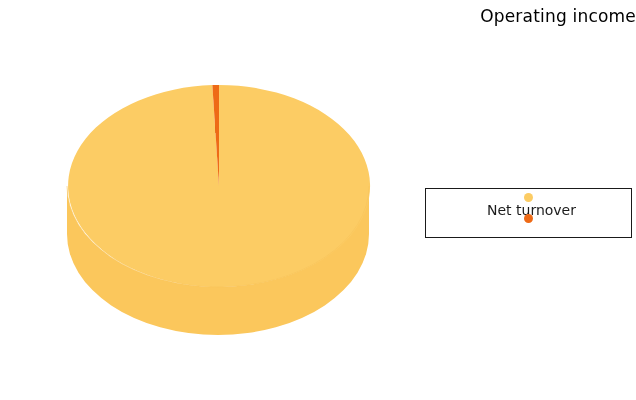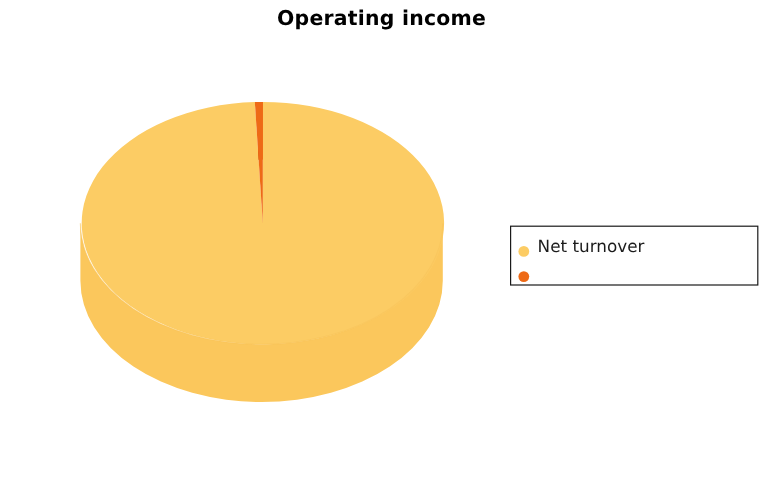--- a/index.html
+++ b/index.html
@@ -22,23 +22,23 @@
     width: 636px;
     height: 400px;
   }
 
   
   .chart-title {
     position: absolute;
     left: 0;
     top: 6px;
     width: 636px;
-    text-align: center;
+    text-align: right;
     font-size: 17px;
-    font-weight: bold;
+    font-weight: normal;
     color: #000000;
     letter-spacing: 0.2px;
     font-family: "DejaVu Sans", sans-serif;
   }
 
   
   .pie-wrap {
     position: absolute;
     left: 0;
     top: 0;
@@ -54,23 +54,24 @@
     top: 188px;
     width: 207px;
     height: 50px;
     border: 1px solid #1a1a1a;
     background: #ffffff;
     box-sizing: border-box;
     padding: 4px 0 0 0;
   }
   .legend-item {
     display: flex;
-    align-items: flex-end;
+    align-items: center;
     height: 21px;
     padding-left: 6px;
+    flex-direction: column;
   }
   .legend-swatch {
     width: 9px;
     height: 9px;
     border-radius: 50%;
     flex: 0 0 auto;
     margin-right: 7px;
   }
   .legend-label {
     font-size: 14px;

